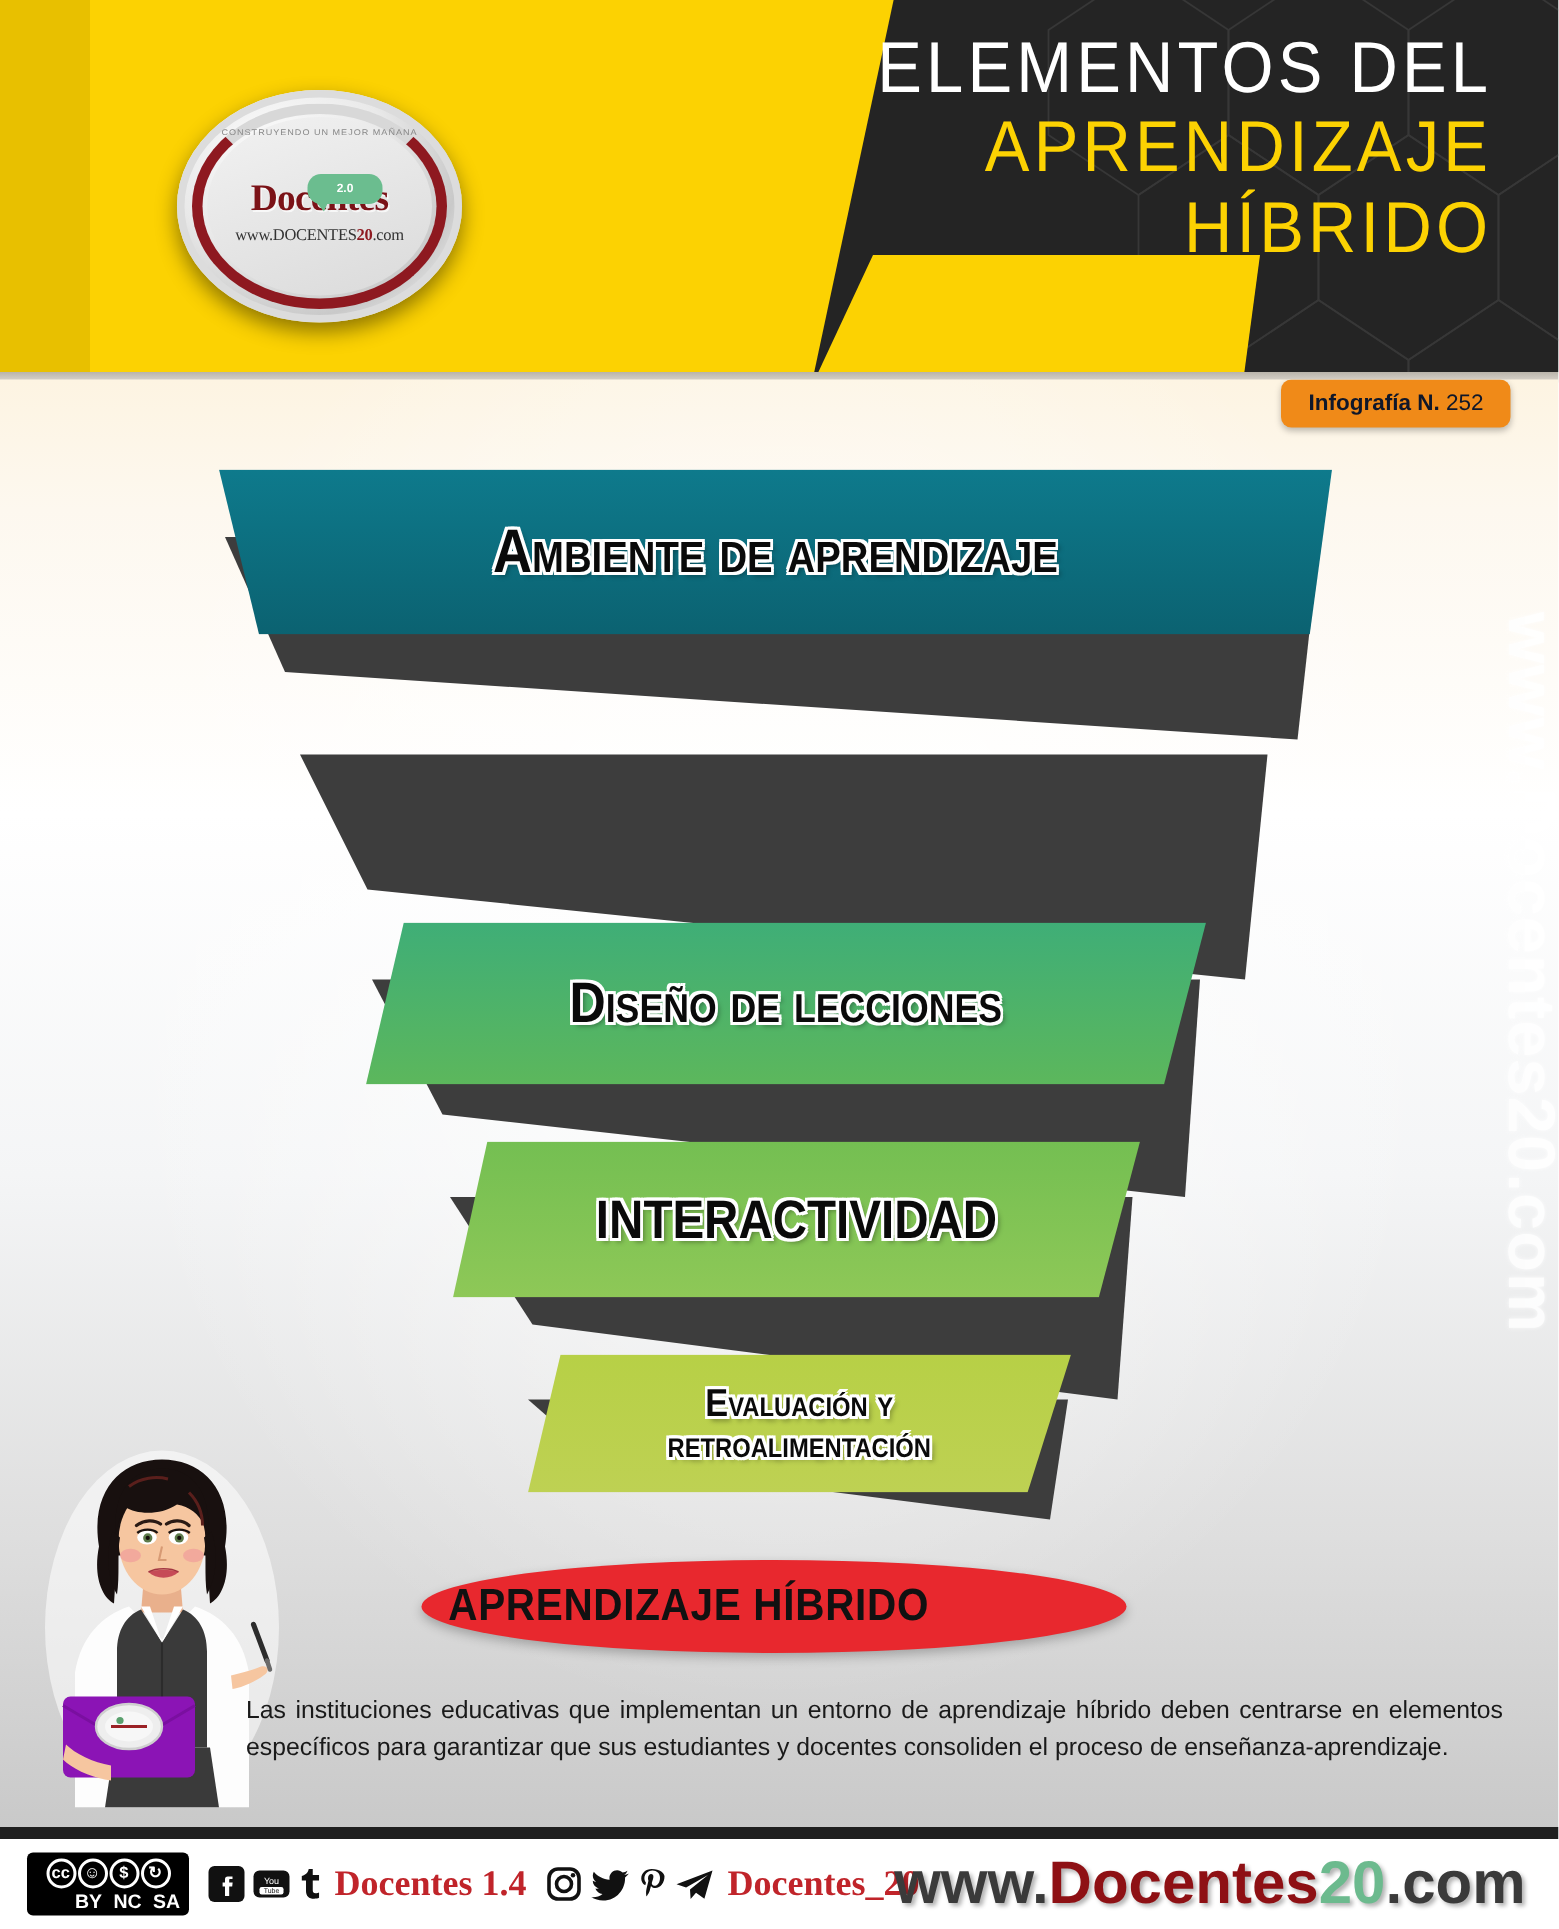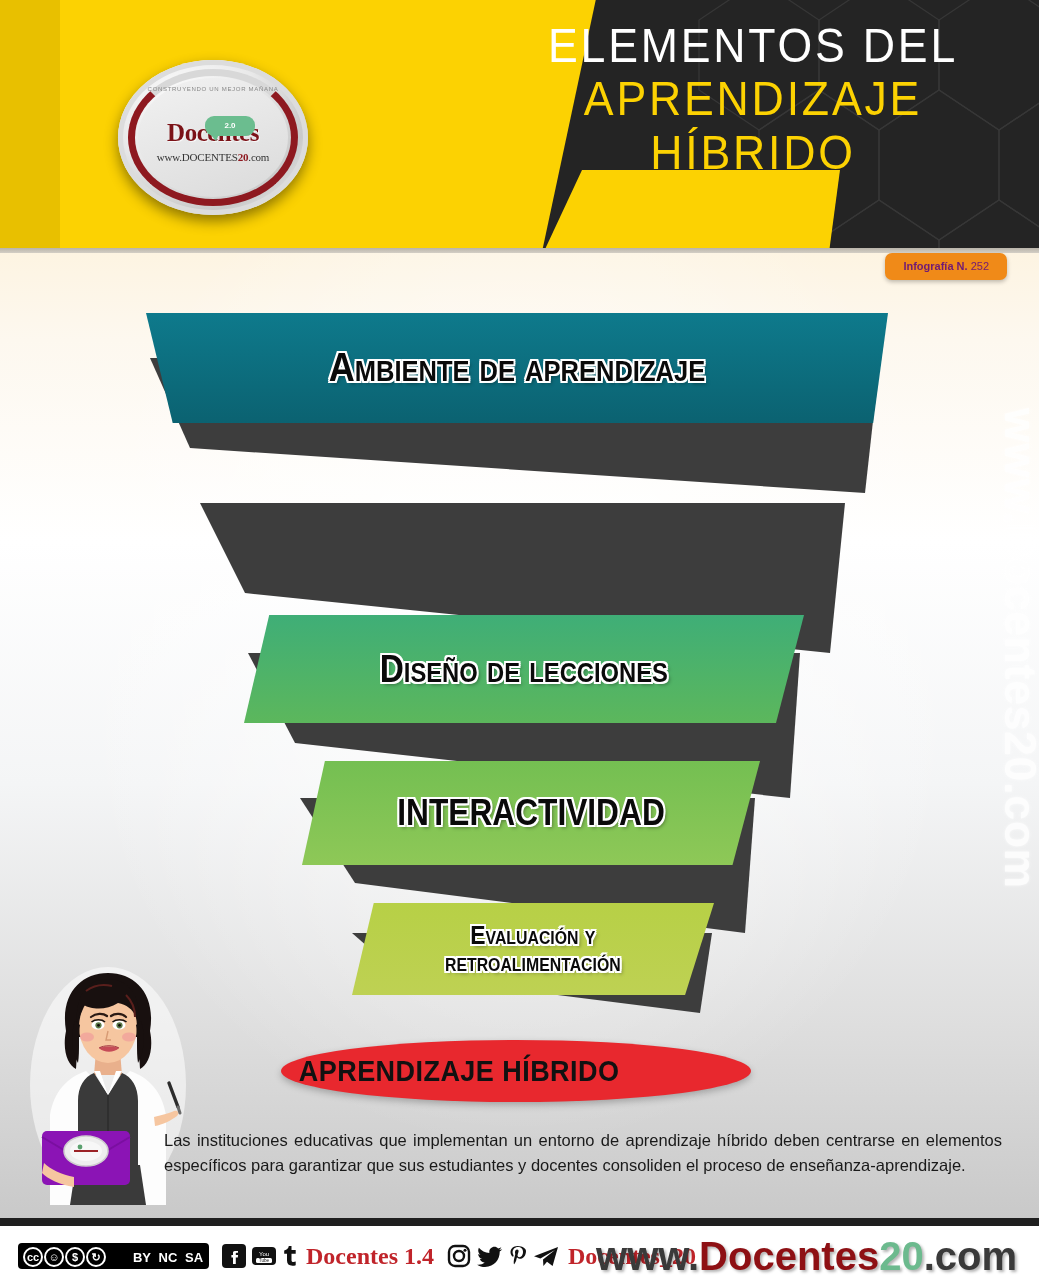--- a/index.html
+++ b/index.html
@@ -79,21 +79,21 @@
     border-left:6px solid transparent; border-right:3px solid transparent;
     border-top:7px solid #6bbd8f;
   }
   .logo-url {
     font-family:"Liberation Serif", serif;
     font-size:11px; color:#333; margin-top:6px; letter-spacing:-.2px;
   }
   .logo-url i { font-style:normal; color:#8e1920; font-weight:bold; }
 
   .title-block {
-    position:absolute; right:26px; top:20px; width:520px; text-align:center;
+    position:absolute; right:26px; top:20px; width:520px; text-align:right;
   }
   .t1 {
     font-size:48px; font-weight:400; color:#ffffff;
     letter-spacing:3px; line-height:1.08; white-space:nowrap;
     transform:scaleX(.93); transform-origin:center;
   }
   .t2 {
     font-size:48px; font-weight:400; color:#fcd202;
     letter-spacing:3px; line-height:1.12; white-space:nowrap;
     transform:scaleX(.93); transform-origin:center;
@@ -111,22 +111,22 @@
     overflow:hidden;
   }
   .vignette {
     position:absolute; inset:0;
     background:radial-gradient(ellipse at 50% 40%, rgba(255,255,255,.85) 0%, rgba(255,255,255,0) 62%);
     pointer-events:none;
   }
 
   .badge {
     position:absolute; right:32px; top:0px;
-    background:#f08a18; color:#701a75;
-    font-size:11px; font-weight:bold;
+    background:#f08a18; color:#0f172a;
+    font-size:15px; font-weight:bold;
     padding:7px 18px 8px 18px;
     border-radius:7px;
     box-shadow:0 2px 4px rgba(0,0,0,.25);
     white-space:nowrap;
   }
   .badge span.num { font-weight:normal; }
 
   .watermark {
     position:absolute; right:-6px; top:155px;
     font-size:44px; font-weight:bold; color:#ffffff;
@@ -191,21 +191,21 @@
     position:absolute; left:0; top:1218px; width:1039px; height:8px;
     background:#1f1f1f;
   }
   .footer {
     position:absolute; left:0; top:1226px; width:1039px; height:60px;
     background:#ffffff;
     display:flex; align-items:center;
   }
   .cc {
     margin-left:18px; background:#000; border-radius:4px;
-    padding:4px 5px 2px 5px; display:flex; align-items:center;
+    padding:4px 5px 2px 5px; display:flex; flex-direction:column; align-items:center;
   }
   .cc-row { display:flex; gap:1px; }
   .cc-circ {
     width:20px; height:20px; border-radius:50%;
     border:2px solid #fff; color:#fff;
     font-size:11px; font-weight:bold; line-height:17px; text-align:center;
     font-family:"Liberation Sans", sans-serif;
   }
   .cc-lbls { display:flex; gap:6px; margin-top:1px; }
   .cc-lbls span { color:#fff; font-size:13px; font-weight:bold; width:20px; text-align:center; }

